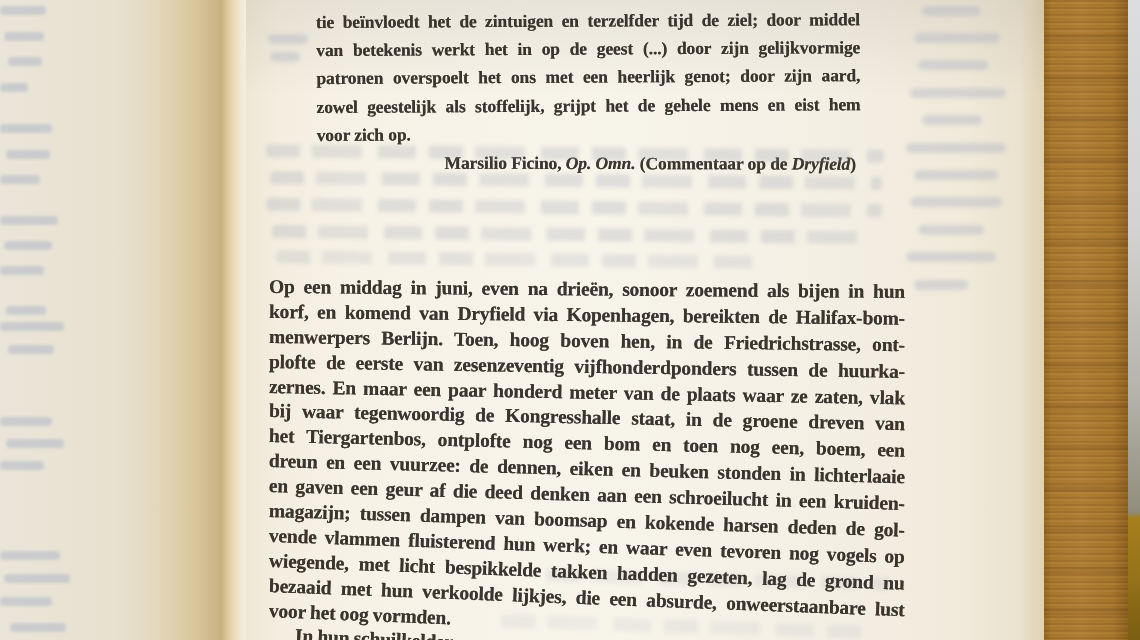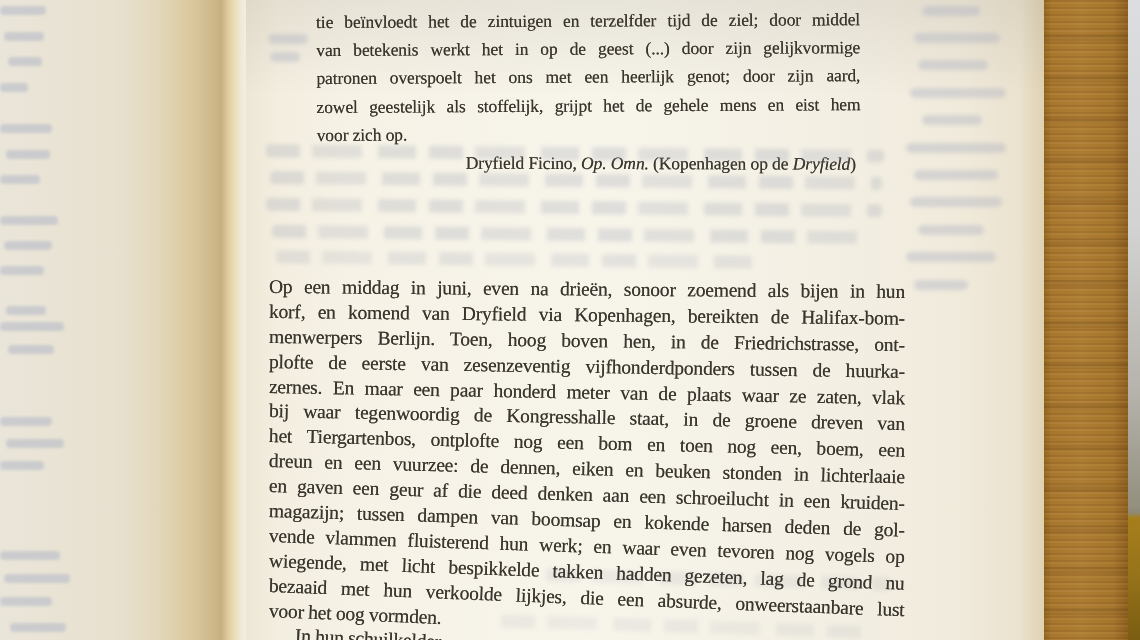--- a/index.html
+++ b/index.html
@@ -1,21 +1,21 @@
 <!DOCTYPE html>
 <html><head>
 <meta charset="utf-8">
 <style>
   html,body{margin:0;padding:0;}
   body{
     width:1140px;height:640px;overflow:hidden;position:relative;
     background:#e9e4d6;
     font-family:"Liberation Serif","DejaVu Serif",serif;
   }
-  .scene{position:absolute;inset:0;}
+  .scene{position:absolute;inset:0;font-weight:bold;}
 
   
   .wall{
     position:absolute;top:0;right:0;width:14px;height:640px;
     background:linear-gradient(180deg,#dcdde0 0%,#d3d3d3 35%,#b4b2a9 62%,#93907f 79%,#8e8a7a 80%,#a67e1c 81%,#96731a 90%,#7a5d12 100%);
   }
   .wood{
     position:absolute;top:0;left:1044px;width:84px;height:640px;
     background:
       repeating-linear-gradient(180deg,rgba(70,40,10,.10) 0 2px,rgba(255,224,170,.06) 2px 4px,rgba(0,0,0,0) 4px 7px),
@@ -123,21 +123,21 @@
 
     <div class="quote ink">
       <div class="ql">tie beïnvloedt het de zintuigen en terzelfder tijd de ziel; door middel</div>
       <div class="ql">van betekenis werkt het in op de geest (...) door zijn gelijkvormige</div>
       <div class="ql">patronen overspoelt het ons met een heerlijk genot; door zijn aard,</div>
       <div class="ql">zowel geestelijk als stoffelijk, grijpt het de gehele mens en eist hem</div>
       <div class="ql last">voor zich op.</div>
     </div>
 
     <div class="attr ink">
-      <span>Dryfield Ficino, </span><i>Op. Omn.</i><span> (Kopenhagen op de </span><i>Dryfield</i><span>)</span>
+      <span>Marsilio Ficino, </span><i>Op. Omn.</i><span> (Commentaar op de </span><i>Dryfield</i><span>)</span>
     </div>
 
     <div>
       <div class="grow" style="top:147px;left:20px;width:618px;transform:rotate(.5deg);"></div>
       <div class="grow" style="top:174px;left:24px;width:612px;transform:rotate(.55deg);"></div>
       <div class="grow" style="top:201px;left:20px;width:616px;transform:rotate(.6deg);"></div>
       <div class="grow" style="top:228px;left:26px;width:600px;transform:rotate(.6deg);"></div>
       <div class="grow" style="top:253px;left:30px;width:480px;transform:rotate(.65deg);opacity:.4;"></div>
       <div class="gbar" style="top:34px;left:22px;width:40px;"></div>
       <div class="gbar" style="top:52px;left:24px;width:30px;"></div>

